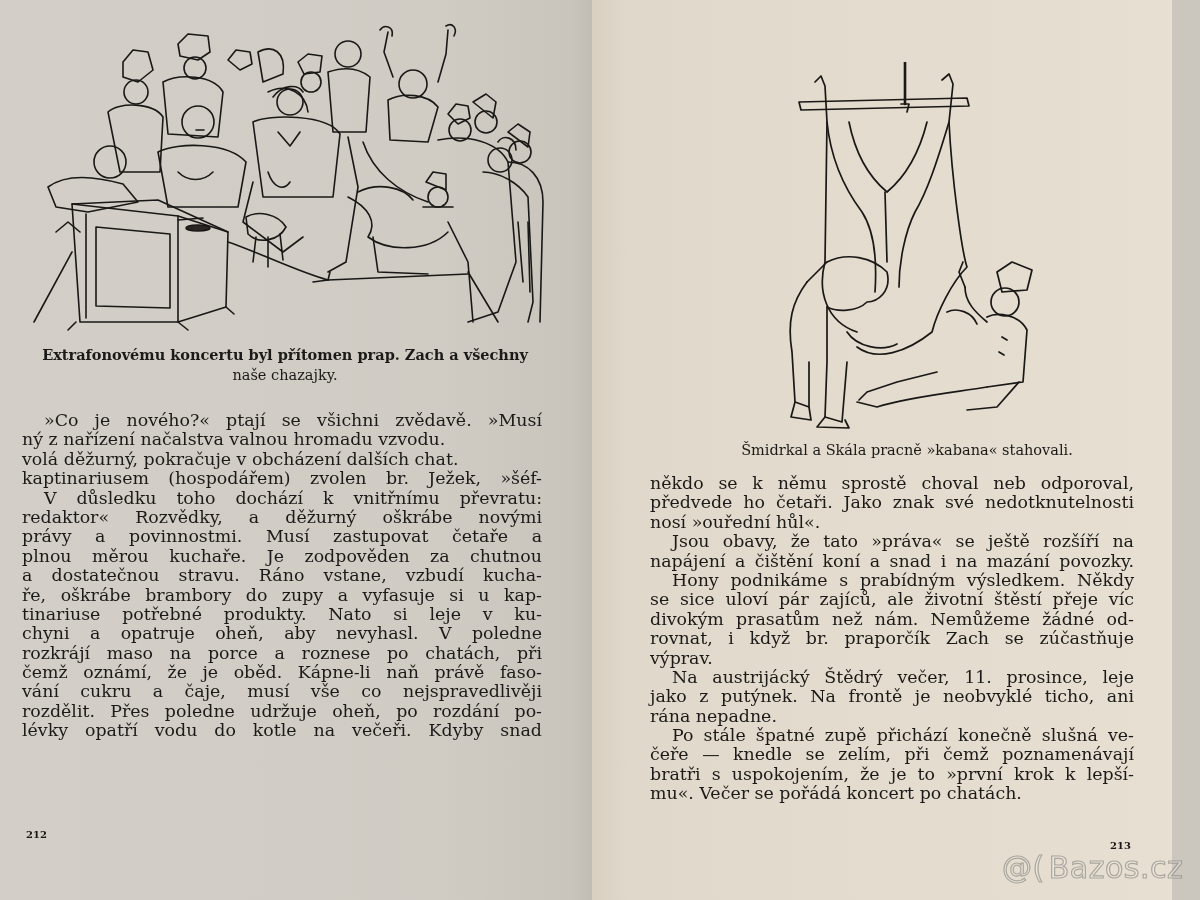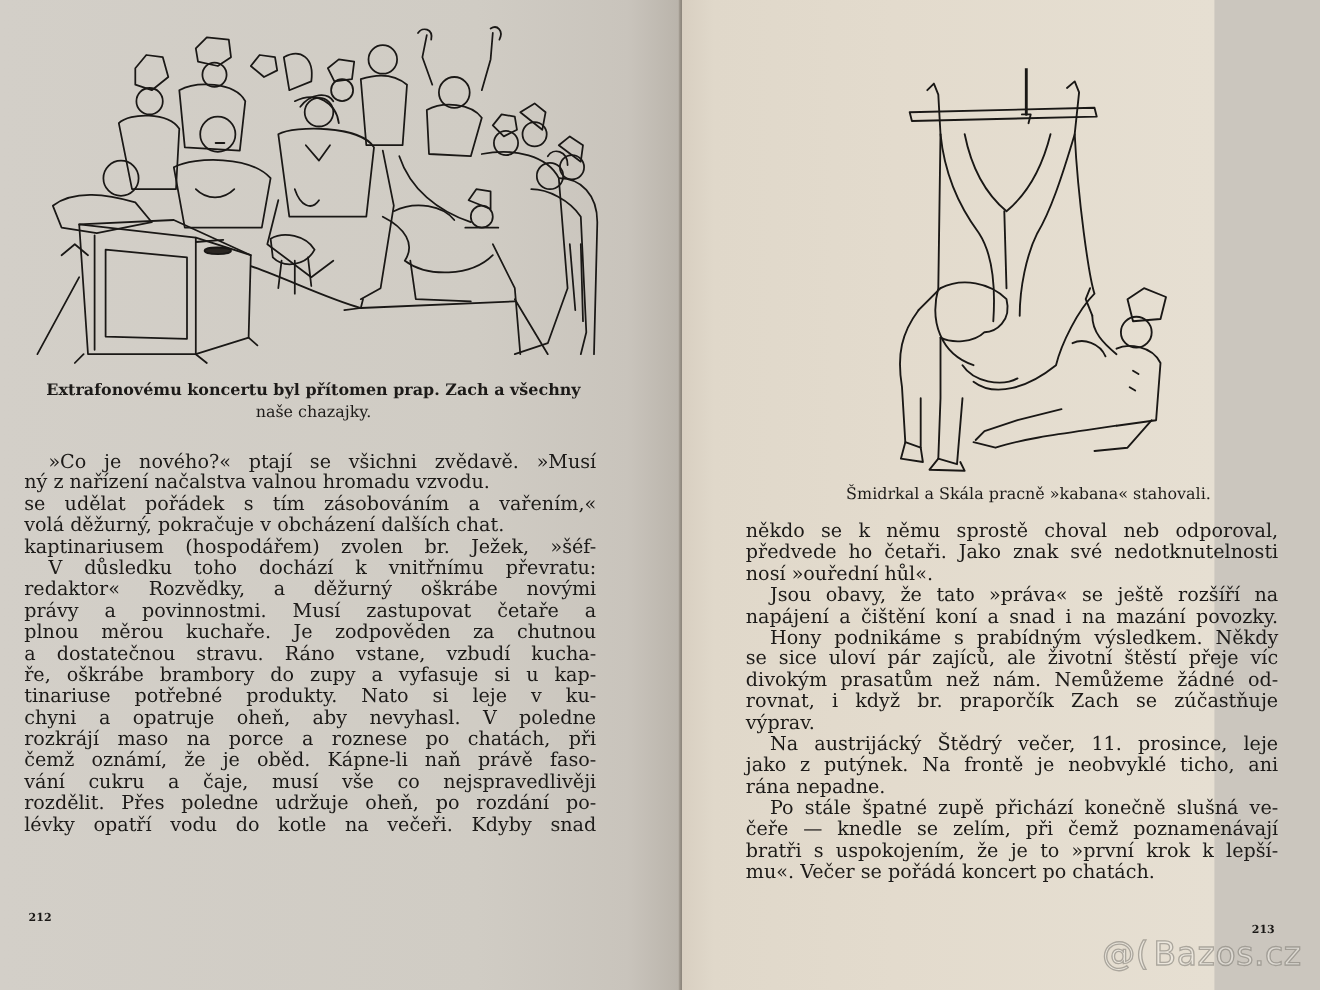--- a/index.html
+++ b/index.html
@@ -4,21 +4,21 @@
   <style>
     * { margin: 0; padding: 0; box-sizing: border-box; }
     html, body { width: 1200px; height: 900px; overflow: hidden; background: #cbc6be; }
     .spread { position: relative; width: 1200px; height: 900px; overflow: hidden; }
     .page { position: absolute; top: 0; height: 900px; }
     .page-left {
       left: 0; width: 620px;
       background: linear-gradient(90deg, #d3cfc8 0%, #d0ccc4 70%, #c9c4bc 92%, #b9b3aa 100%);
     }
     .page-right {
-      left: 620px; width: 484px;
+      left: 592px; width: 580px;
       background: linear-gradient(90deg, #d8cfc1 0%, #e0d8ca 6%, #e3dbcd 40%, #e6dfd2 100%);
       padding-left: 24px;
     }
     .gutter {
       position: absolute; left: 617px; top: 0; width: 5px; height: 900px;
       background: linear-gradient(90deg, #a9a298 0%, #8d867c 50%, #c8c0b2 100%);
     }
     .text {
       font-family: "DejaVu Serif", "Liberation Serif", serif;
       color: #1c1a18;
@@ -136,21 +136,20 @@
     </div>
 
     <div class="caption" style="left:20px; top:344px; width:530px;">
       <span class="text" style="display:block;font-weight:bold;">Extrafonovému koncertu byl přítomen prap. Zach a všechny</span>
       <span class="text" style="display:block;">naše chazajky.</span>
     </div>
 
     <div class="body-lines text" style="left:22px; top:411px; width:520px;">
       <span class="line indent">»Co je nového?« ptají se všichni zvědavě. »Musí</span>
       <span class="line last">ný z nařízení načalstva valnou hromadu vzvodu.</span>
-      <span class="line">se udělat pořádek s tím zásobováním a vařením,«</span>
       <span class="line last">volá děžurný, pokračuje v obcházení dalších chat.</span>
       <span class="line">kaptinariusem (hospodářem) zvolen br. Ježek, »šéf-</span>
       <span class="line indent">V důsledku toho dochází k vnitřnímu převratu:</span>
       <span class="line">redaktor« Rozvědky, a děžurný oškrábe novými</span>
       <span class="line">právy a povinnostmi. Musí zastupovat četaře a</span>
       <span class="line">plnou měrou kuchaře. Je zodpověden za chutnou</span>
       <span class="line">a dostatečnou stravu. Ráno vstane, vzbudí kucha-</span>
       <span class="line">ře, oškrábe brambory do zupy a vyfasuje si u kap-</span>
       <span class="line">tinariuse potřebné produkty. Nato si leje v ku-</span>
       <span class="line">chyni a opatruje oheň, aby nevyhasl. V poledne</span>

